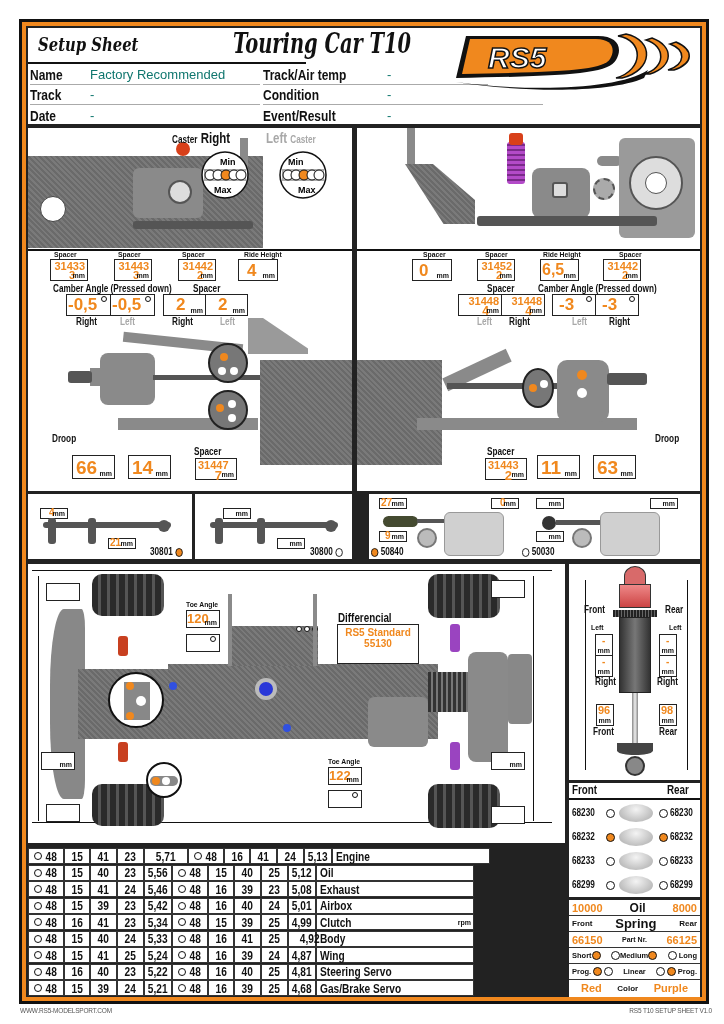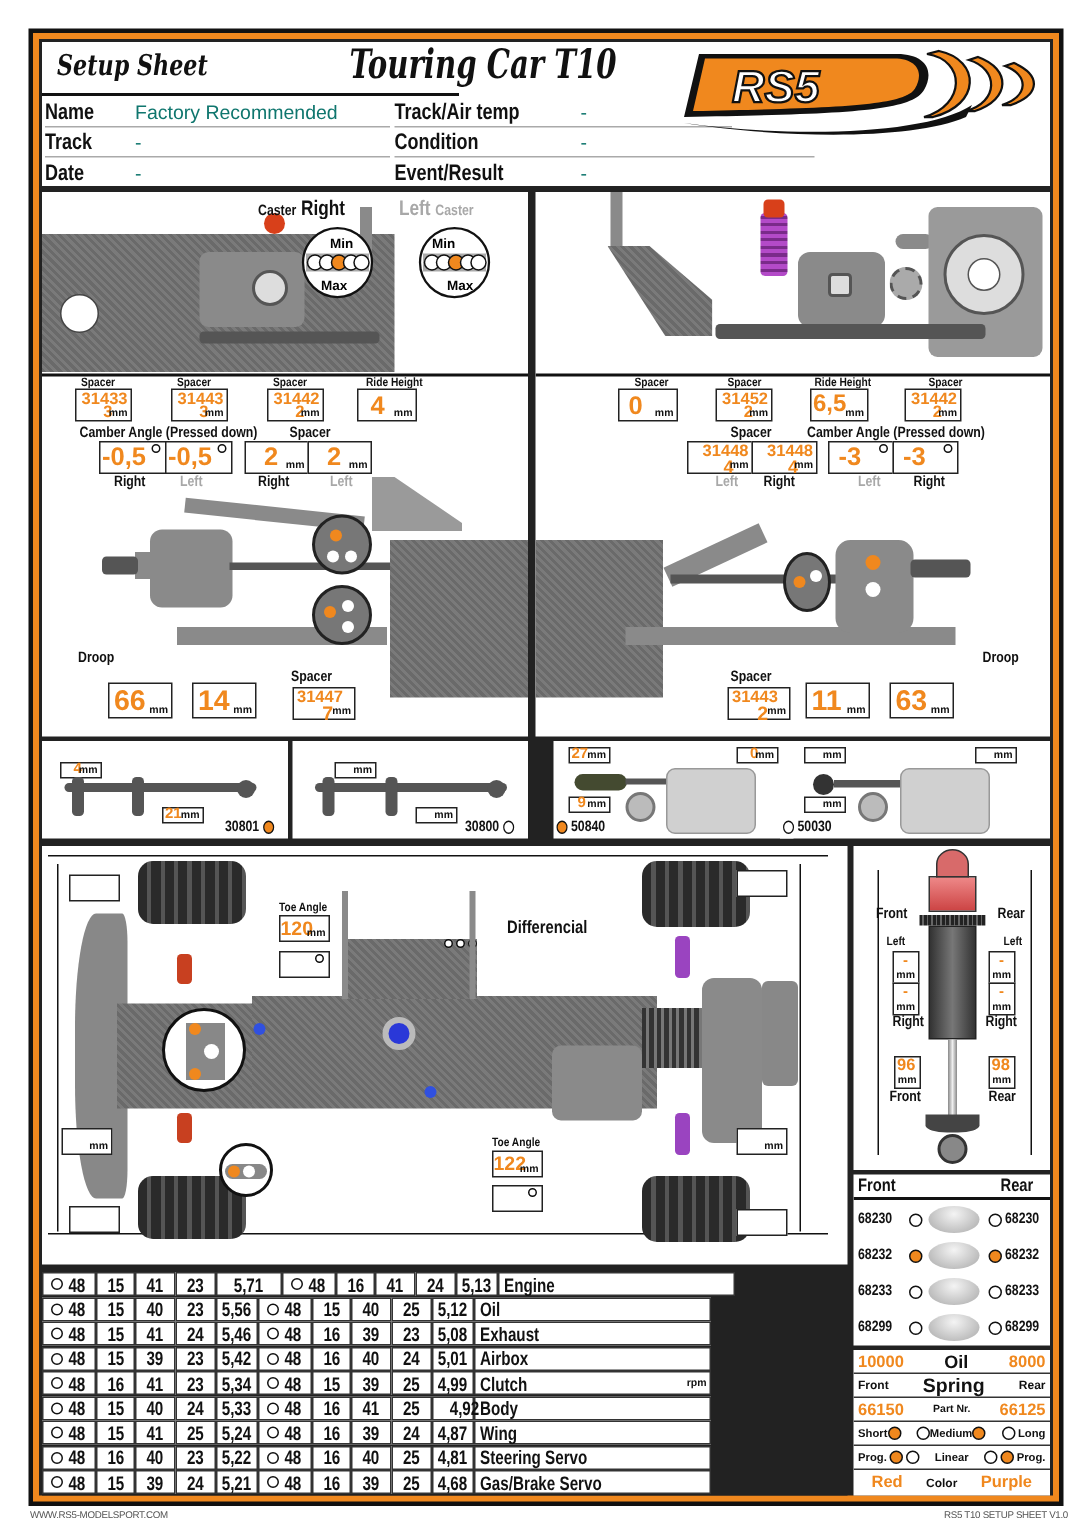--- a/index.html
+++ b/index.html
@@ -479,20 +479,24 @@
   <div class="tiny-label" style="left:300px;top:193px;">Toe Angle</div>
   <div class="box" style="left:300px;top:203px;width:34px;height:18px;">
     <span class="val" style="left:0;top:0px;font-size:13px;">122</span>
       <span class="unit">mm</span>
   </div>
   <div class="box" style="left:300px;top:226px;width:34px;height:18px;">
       <span class="deg"></span>
     </div>
 
   <div class="small-label" style="left:310px;top:47px;font-size:12px;">Differencial</div>
+  <div class="box" style="left:309px;top:60px;width:82px;height:40px;">
+    <div class="val" style="left:0;right:0;top:2px;text-align:center;font-size:10px;">RS5 Standard</div>
+    <div class="val" style="left:0;right:0;top:13px;text-align:center;font-size:10px;">55130</div>
+  </div>
 </div>
 
 <div class="panel" id="shock-panel">
   <div class="vline" style="left:16px;top:16px;height:190px;"></div>
   <div class="vline" style="left:118px;top:16px;height:190px;"></div>
 
   <div style="position:absolute;left:55px;top:2px;width:22px;height:20px;border-radius:50% 50% 0 0;background:#d86a6a;border:1.5px solid #333;"></div>
   <div style="position:absolute;left:50px;top:20px;width:32px;height:24px;background:linear-gradient(#e88,#c44);border:1px solid #333;"></div>
   <div style="position:absolute;left:44px;top:46px;width:44px;height:7px;background:repeating-linear-gradient(90deg,#222 0 2px,#666 2px 3px);"></div>
   <div style="position:absolute;left:50px;top:53px;width:32px;height:76px;background:linear-gradient(90deg,#333,#777,#333);border:1px solid #222;"></div>

